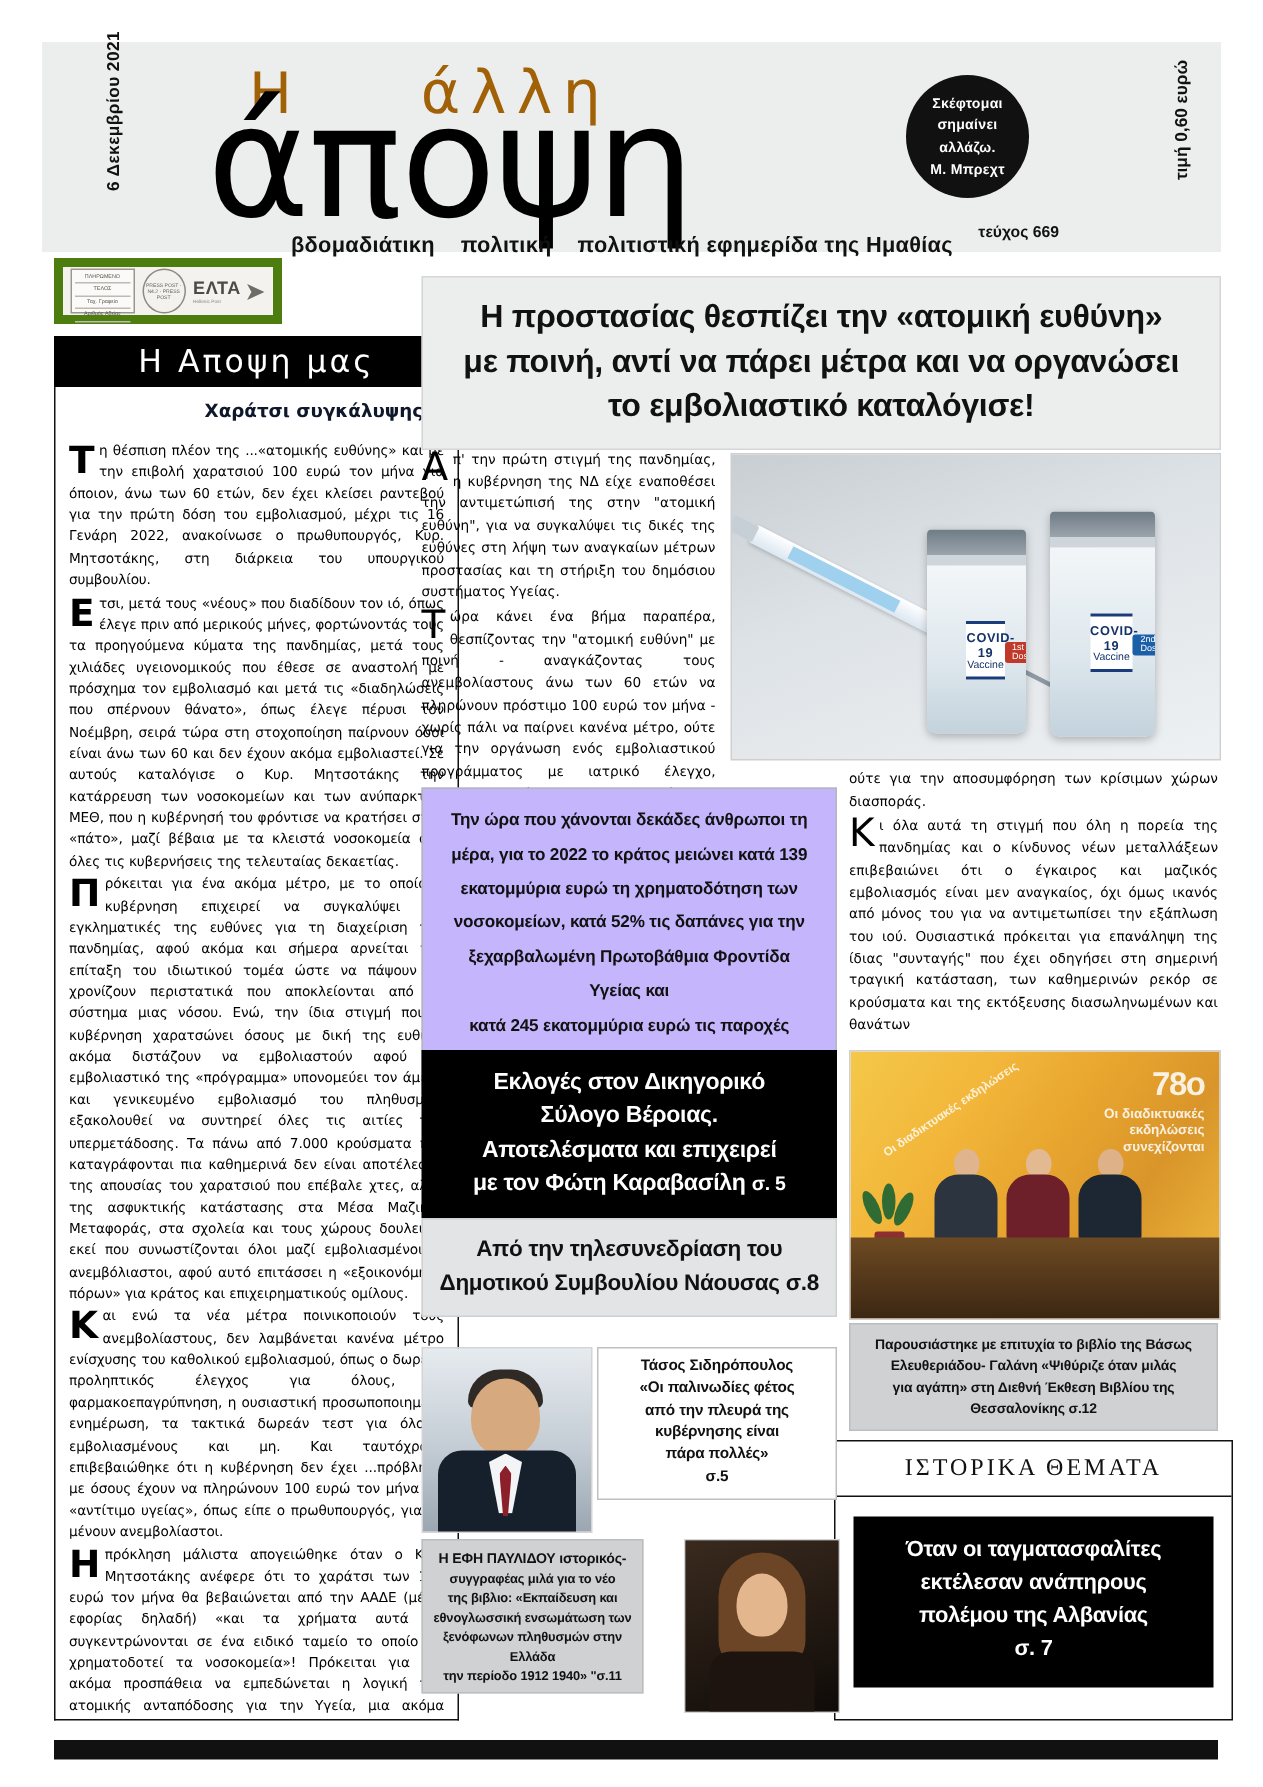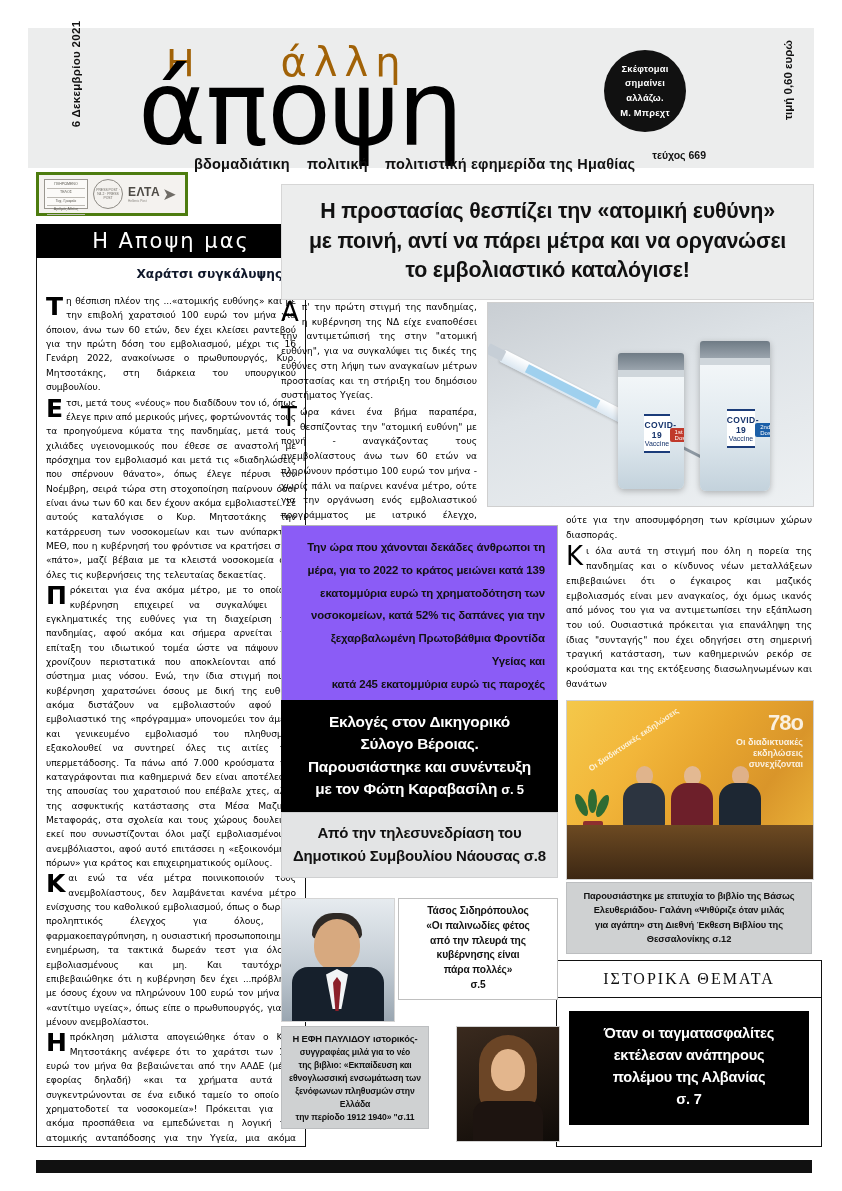--- a/index.html
+++ b/index.html
@@ -47,21 +47,21 @@
     background:#111;color:#fff;display:flex;flex-direction:column;
     align-items:center;justify-content:center;text-align:center;
     font-size:9.4px;font-weight:bold;line-height:1.55;letter-spacing:.2px;
   }
   .issue{
     position:absolute;right:108px;top:121px;font-size:10.5px;font-weight:bold;color:#111;
   }
   
   .postal{
     position:absolute;left:36px;top:172px;width:152px;height:44px;
-    background:#f4f2ef;border:3px solid #4d7c0f;display:flex;align-items:center;gap:5px;
+    background:#f4f2ef;border:6px solid #4d7c0f;display:flex;align-items:center;gap:5px;
     padding:0 5px;box-sizing:border-box;
   }
   .postal .stamp-box{
     width:44px;height:30px;border:1px solid #9a9790;background:#fbfaf8;
     font-size:3.6px;color:#5a5850;padding:2px;box-sizing:border-box;line-height:1.5;
     text-align:center;
   }
   .postal .stamp-box div{border-bottom:.5px solid #bdbab4;padding-bottom:1px;margin-bottom:1px;}
   .postal .round-seal{
     width:28px;height:28px;border-radius:50%;border:1px solid #8d8a84;
@@ -144,22 +144,22 @@
     box-shadow:0 1px 3px rgba(0,0,0,.2);
   }
   .syringe-liq{position:absolute;left:28px;top:2px;width:80px;height:9px;background:#9fd0ee;}
   .syringe-needle{
     position:absolute;left:164px;top:5px;width:86px;height:2.5px;background:#8e99a3;
   }
   .syringe-plunger{position:absolute;left:-16px;top:1px;width:18px;height:11px;background:#c6ced6;border-radius:1px;}
   
   .stat-box{
     position:absolute;left:281px;top:525px;width:277px;
-    background:#8b5cf6;border:1px solid #b4b6b8;box-sizing:border-box;
-    padding:10px 12px;text-align:right;
+    background:#c4b5fd;border:1px solid #b4b6b8;box-sizing:border-box;
+    padding:10px 12px;text-align:center;
   }
   .stat-box div{font-size:11.4px;font-weight:bold;line-height:2.0;color:#111;letter-spacing:-.1px;}
   
   .promo-black{
     position:absolute;left:281px;top:700px;width:277px;background:#000;color:#fff;
     box-sizing:border-box;padding:11px 10px 12px 10px;text-align:center;
   }
   .promo-black div{font-size:15.4px;font-weight:bold;line-height:1.45;letter-spacing:-.2px;}
   .promo-black .page-ref{font-size:13px;font-weight:bold;}
   
@@ -389,21 +389,21 @@
     <div>μέρα, για το 2022 το κράτος μειώνει κατά 139</div>
     <div>εκατομμύρια ευρώ τη χρηματοδότηση των</div>
     <div>νοσοκομείων, κατά 52% τις δαπάνες για την</div>
     <div>ξεχαρβαλωμένη Πρωτοβάθμια Φροντίδα Υγείας και</div>
     <div>κατά 245 εκατομμύρια ευρώ τις παροχές Υγείας.</div>
   </div>
 
   <div class="promo-black">
     <div>Εκλογές στον Δικηγορικό</div>
     <div>Σύλογο Βέροιας.</div>
-    <div>Παρουσιάστηκε και συνέντευξη</div>
+    <div>Αποτελέσματα και επιχειρεί</div>
     <div>
       <span>με τον Φώτη Καραβασίλη</span>
       <span class="page-ref">σ. 5</span>
     </div>
   </div>
 
   <div class="promo-grey">
     <div>Από την τηλεσυνεδρίαση του</div>
     <div>Δημοτικού Συμβουλίου Νάουσας σ.8</div>
   </div>

